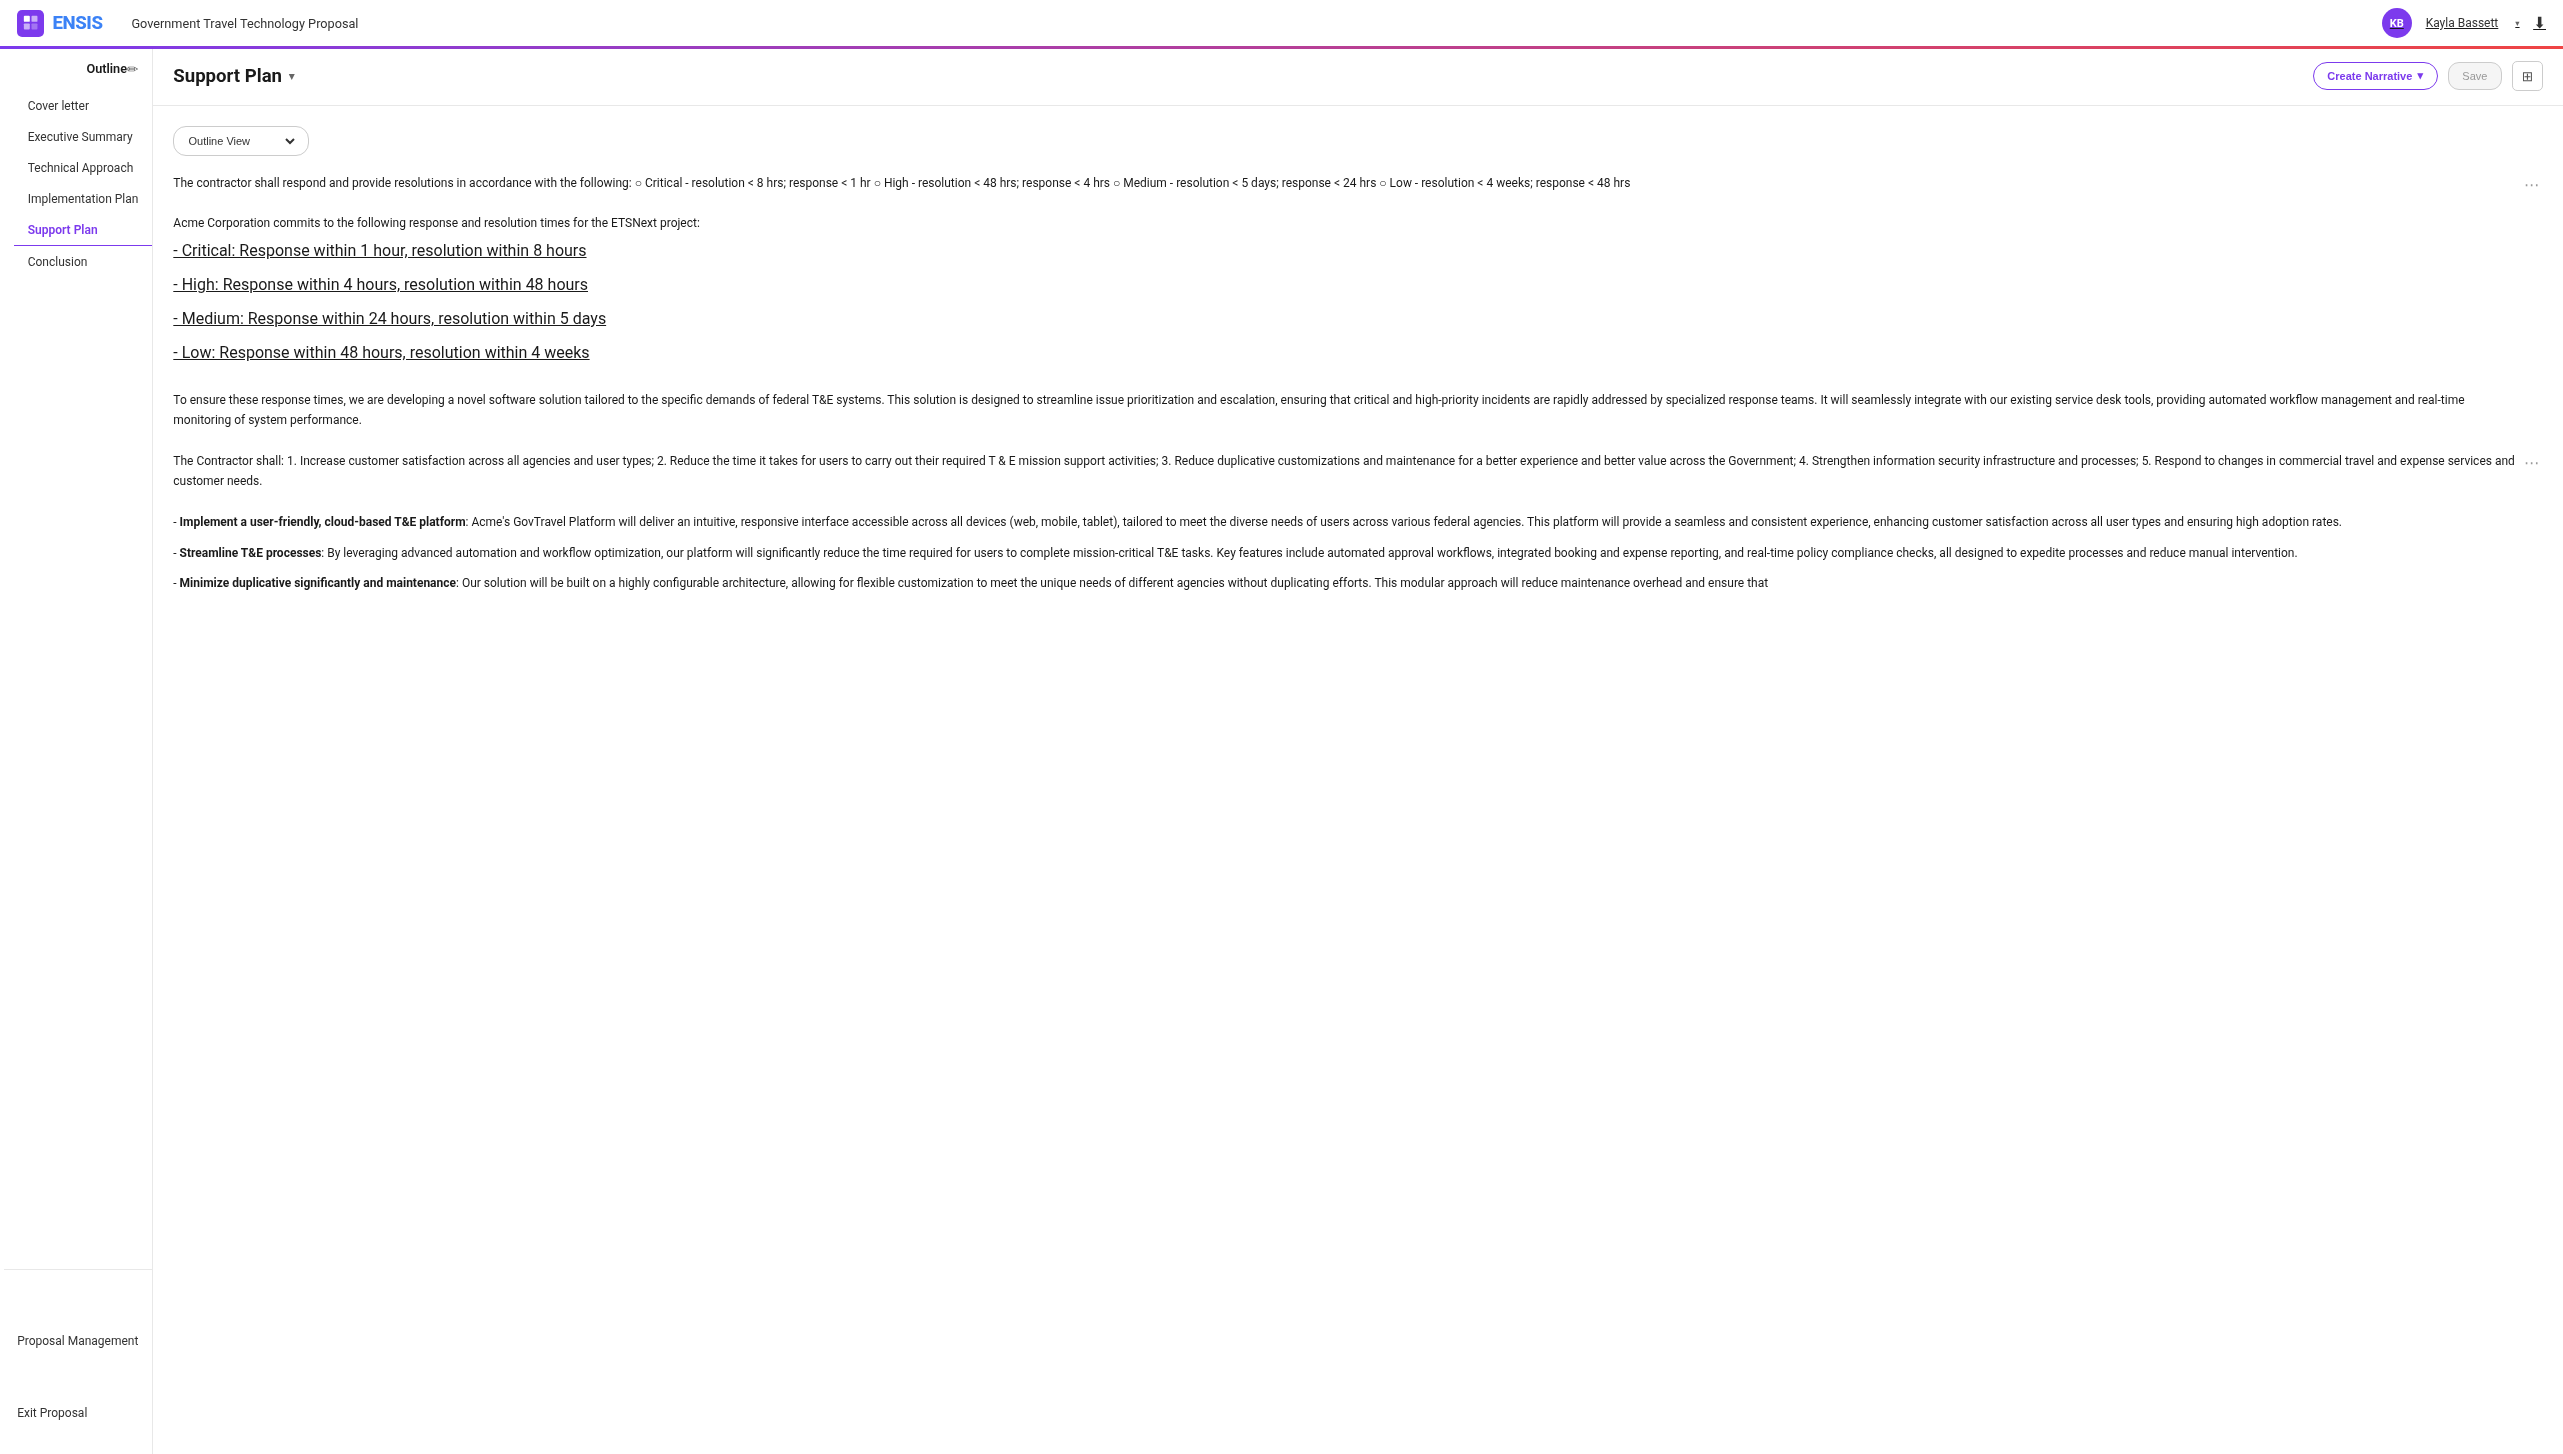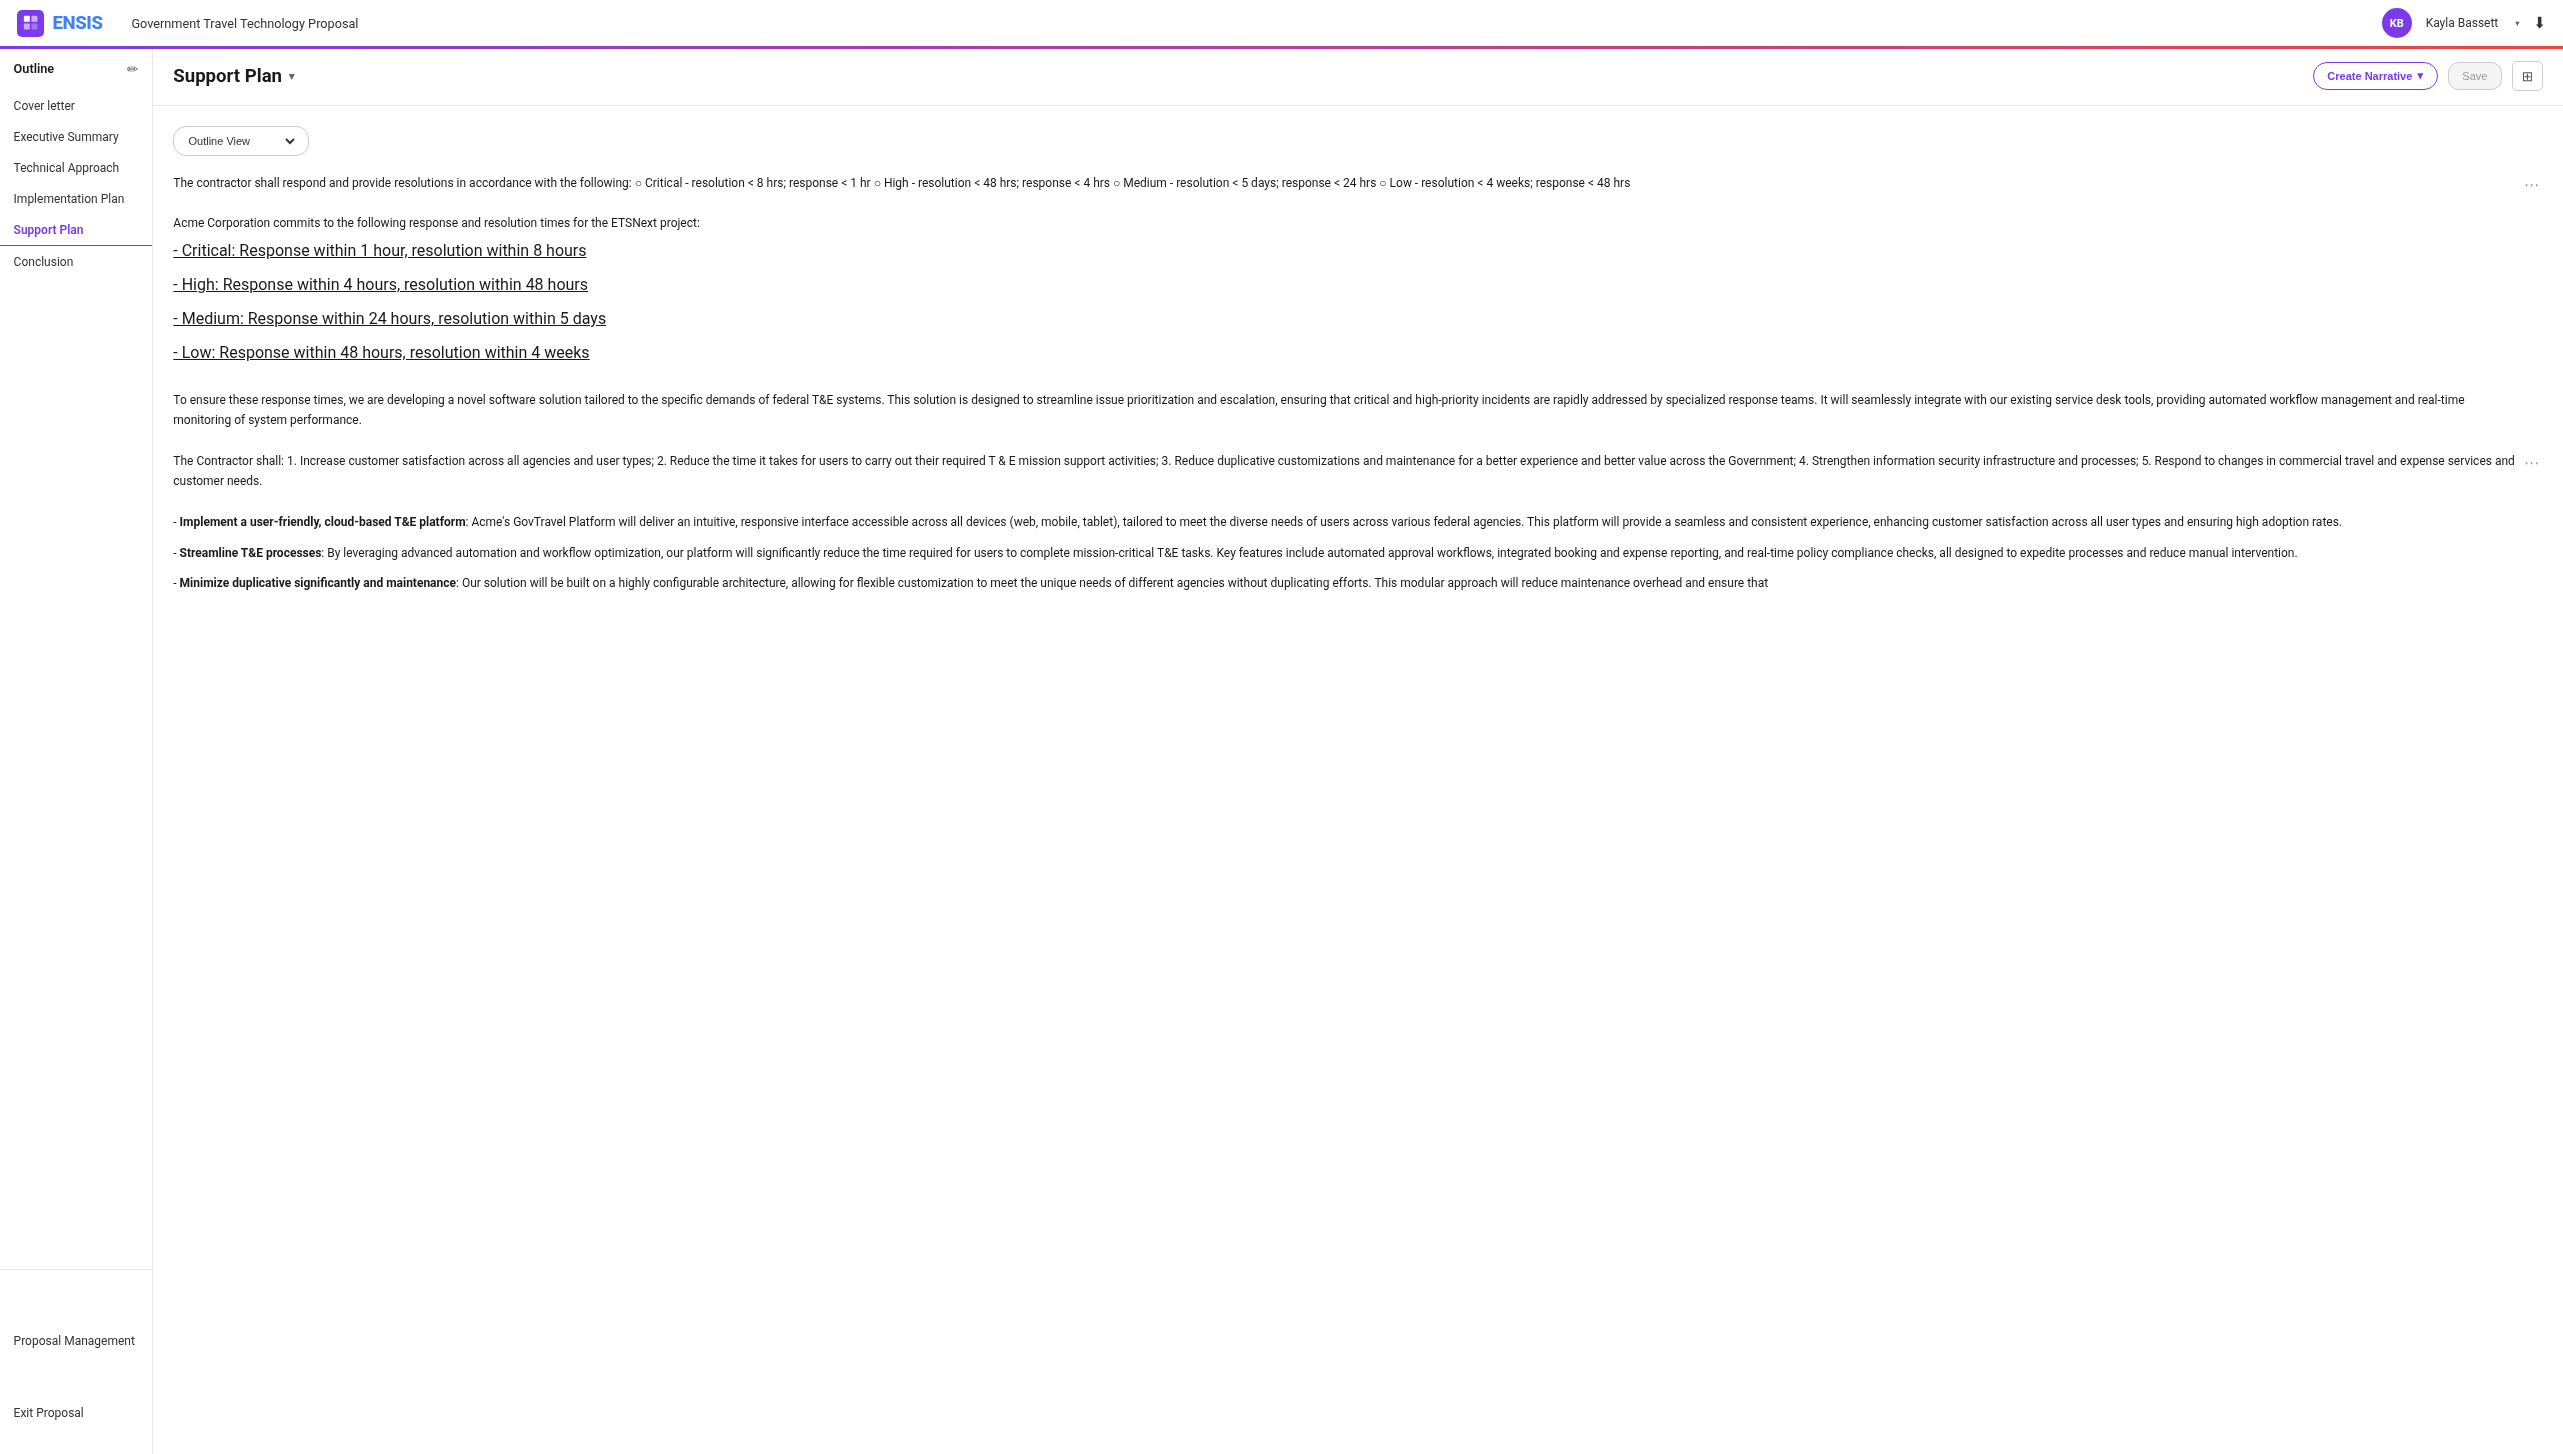--- a/index.html
+++ b/index.html
@@ -16,38 +16,38 @@
       height: 2.5px; background: linear-gradient(to right, #7c3aed, #ef4444);
     }
     .logo-area { display: flex; align-items: center; gap: 8.5px; }
     .logo-icon {
       width: 27px; height: 27px; background: #7c3aed; border-radius: 5.1px;
       display: flex; align-items: center; justify-content: center;
       color: #fff; font-weight: bold; font-size: 12px;
     }
     .logo-text { font-size: 18.6px; font-weight: 800; color: #3b82f6; letter-spacing: -0.4px; }
     .project-title { font-size: 12.7px; color: #333; margin-left: 20.3px; font-weight: 400; }
-    .header-right { display: flex; align-items: center; gap: 13.6px; }
+    .header-right { display: flex; align-items: center; gap: 13.6px; text-decoration: underline; }
     .avatar {
       width: 30.5px; height: 30.5px; border-radius: 50%; background: #7c3aed;
       color: #fff; display: flex; align-items: center; justify-content: center;
       font-weight: 700; font-size: 11px;
     }
     .user-name { font-size: 12px; color: #333; }
     .chevron-down { font-size: 8.5px; color: #666; margin-left: 3.4px; }
     .download-icon { font-size: 15.3px; color: #333; cursor: pointer; }
 
     
     .app-layout { display: flex; height: calc(100vh - 47px); }
 
     
     .sidebar {
       width: 153px; min-width: 153px; border-right: 0.8px solid #e8e8e8;
       padding: 13.6px 0; display: flex; flex-direction: column;
-      background: #fff; overflow-y: auto;
+      background: #fff; overflow-y: auto; align-items: flex-end;
     }
     .sidebar-header {
       display: flex; align-items: center; justify-content: space-between;
       padding: 0 13.6px 13.6px 13.6px;
     }
     .sidebar-title { font-size: 12.7px; font-weight: 600; color: #1a1a1a; }
     .edit-icon { color: #555; font-size: 13.6px; cursor: pointer; }
     .sidebar-nav { flex: 1; }
     .sidebar-item {
       padding: 8.5px 13.6px; cursor: pointer; font-size: 12px; color: #333;

